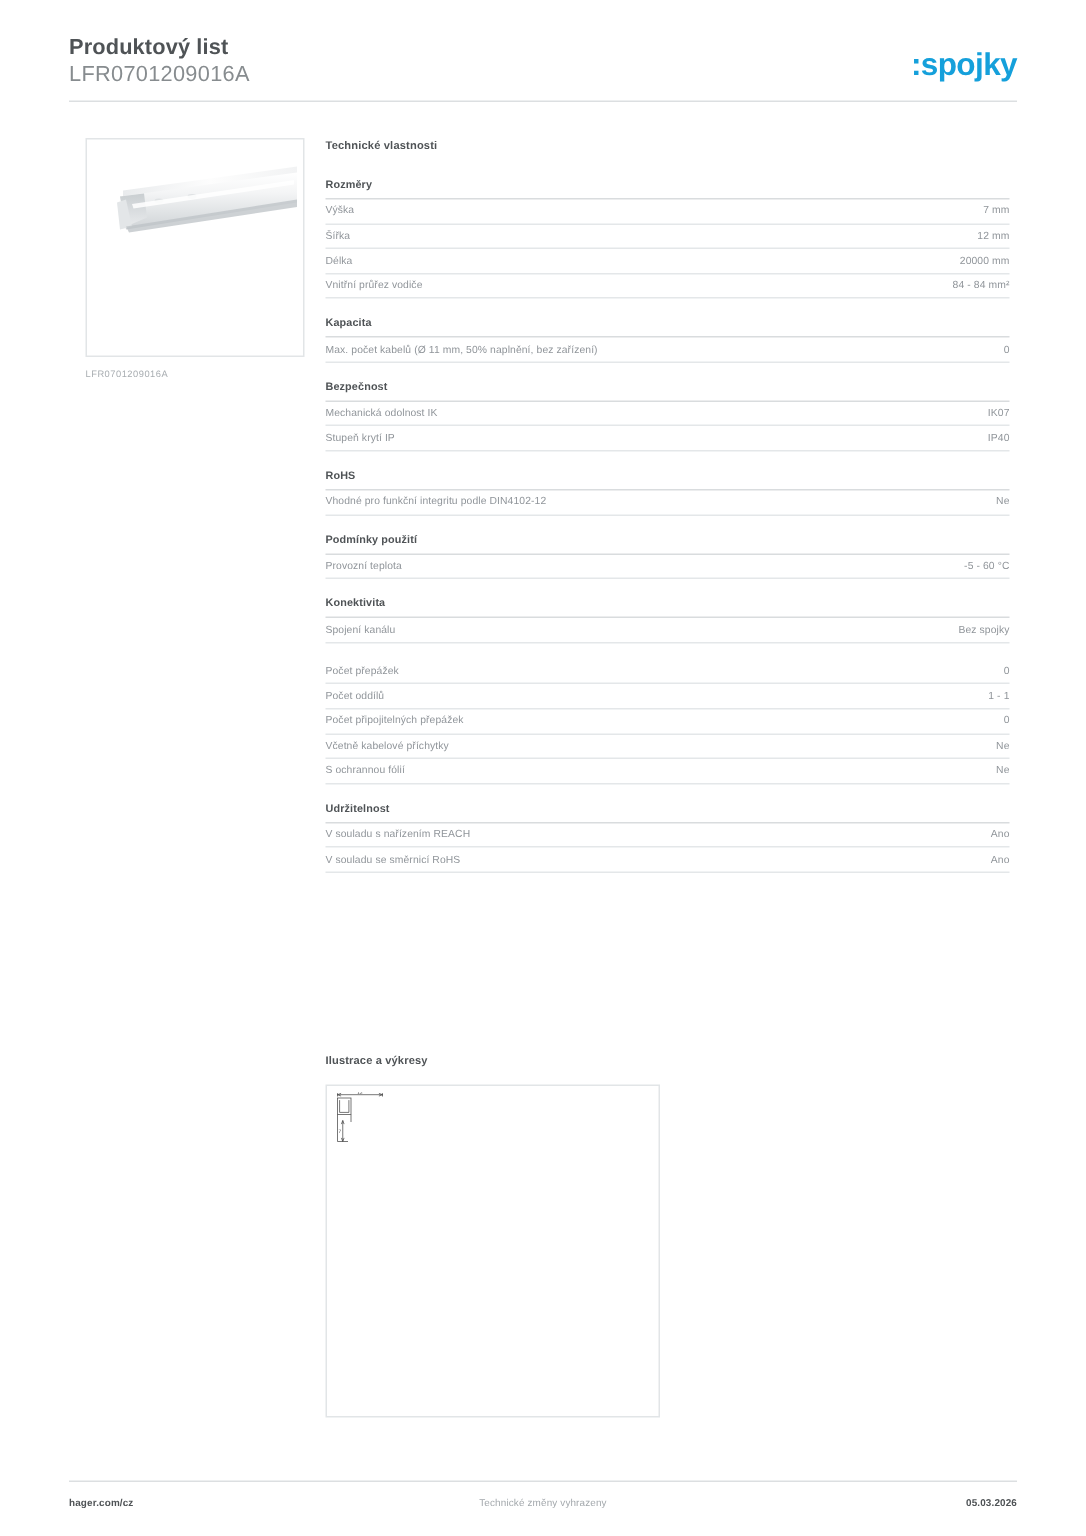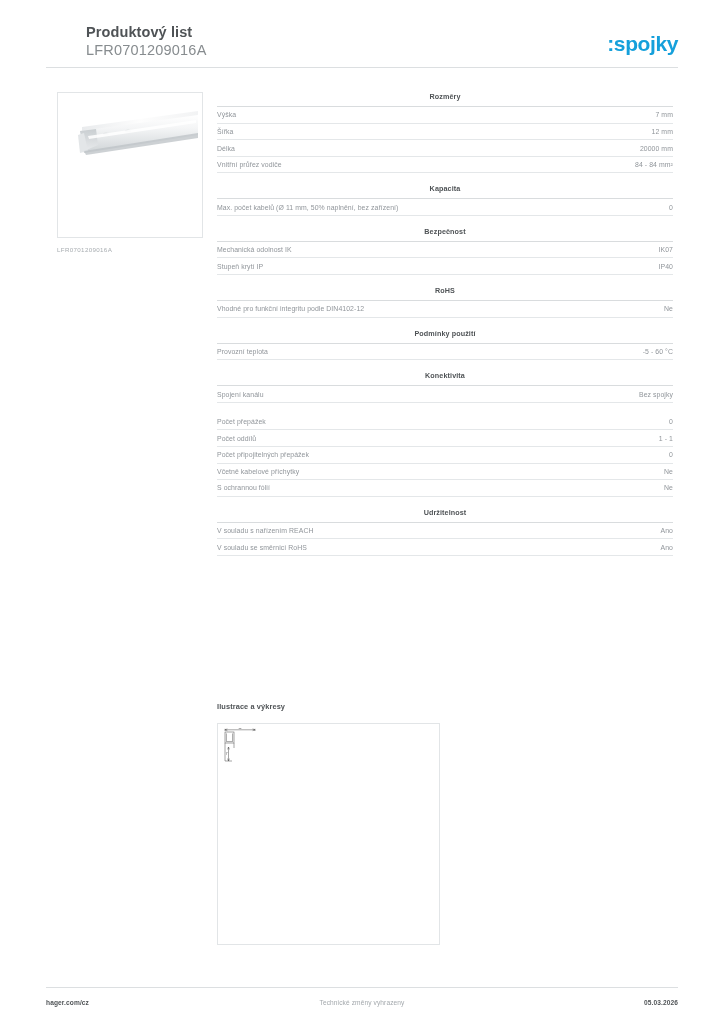--- a/index.html
+++ b/index.html
@@ -21,21 +21,20 @@
     overflow: hidden;
   }
 
   
   .header {
     position: absolute;
     left: 46px;
     top: 24px;
     right: 46px;
     height: 44px;
-    margin-left: 40px;
   }
   .header-left { position: absolute; left: 0; top: 0; }
   .doc-title {
     font-size: 14.5px;
     font-weight: bold;
     color: #4f5356;
     line-height: 17px;
     letter-spacing: 0.1px;
   }
   .doc-ref {
@@ -111,21 +110,20 @@
   }
   .spec-group { margin-bottom: 11px; }
   .group-title {
     font-size: 7.2px;
     font-weight: bold;
     color: #4f5356;
     letter-spacing: 0.1px;
     line-height: 10px;
     padding-bottom: 4px;
     border-bottom: 1px solid #d9dcde;
-    text-align: center;
   }
   .spec-row {
     display: flex;
     justify-content: space-between;
     align-items: baseline;
     border-bottom: 1px solid #e4e7e9;
     padding: 3.4px 0 3.2px 0;
     min-height: 15px;
   }
   .spec-label {
@@ -258,20 +256,21 @@
         <ellipse cx="40" cy="25" rx="3" ry="1.6" fill="#dfe2e4"></ellipse>
         <ellipse cx="62" cy="22" rx="3" ry="1.6" fill="#dfe2e4"></ellipse>
 
         <polygon points="22,27 130,11 130,14 23,30" fill="#ffffff" opacity="0.85"></polygon>
       </svg>
     </div>
     <div class="product-caption">LFR0701209016A</div>
   </div>
 
   <div class="spec-pane">
+    <div class="spec-heading">Technické vlastnosti</div>
     <div id="spec-groups">
         <div class="spec-group">
           <div class="group-title">Rozměry</div>
           <div class="spec-row">
             <div class="spec-label">Výška</div>
             <div class="spec-value">7 mm</div>
           </div>
           <div class="spec-row">
             <div class="spec-label">Šířka</div>
             <div class="spec-value">12 mm</div>

